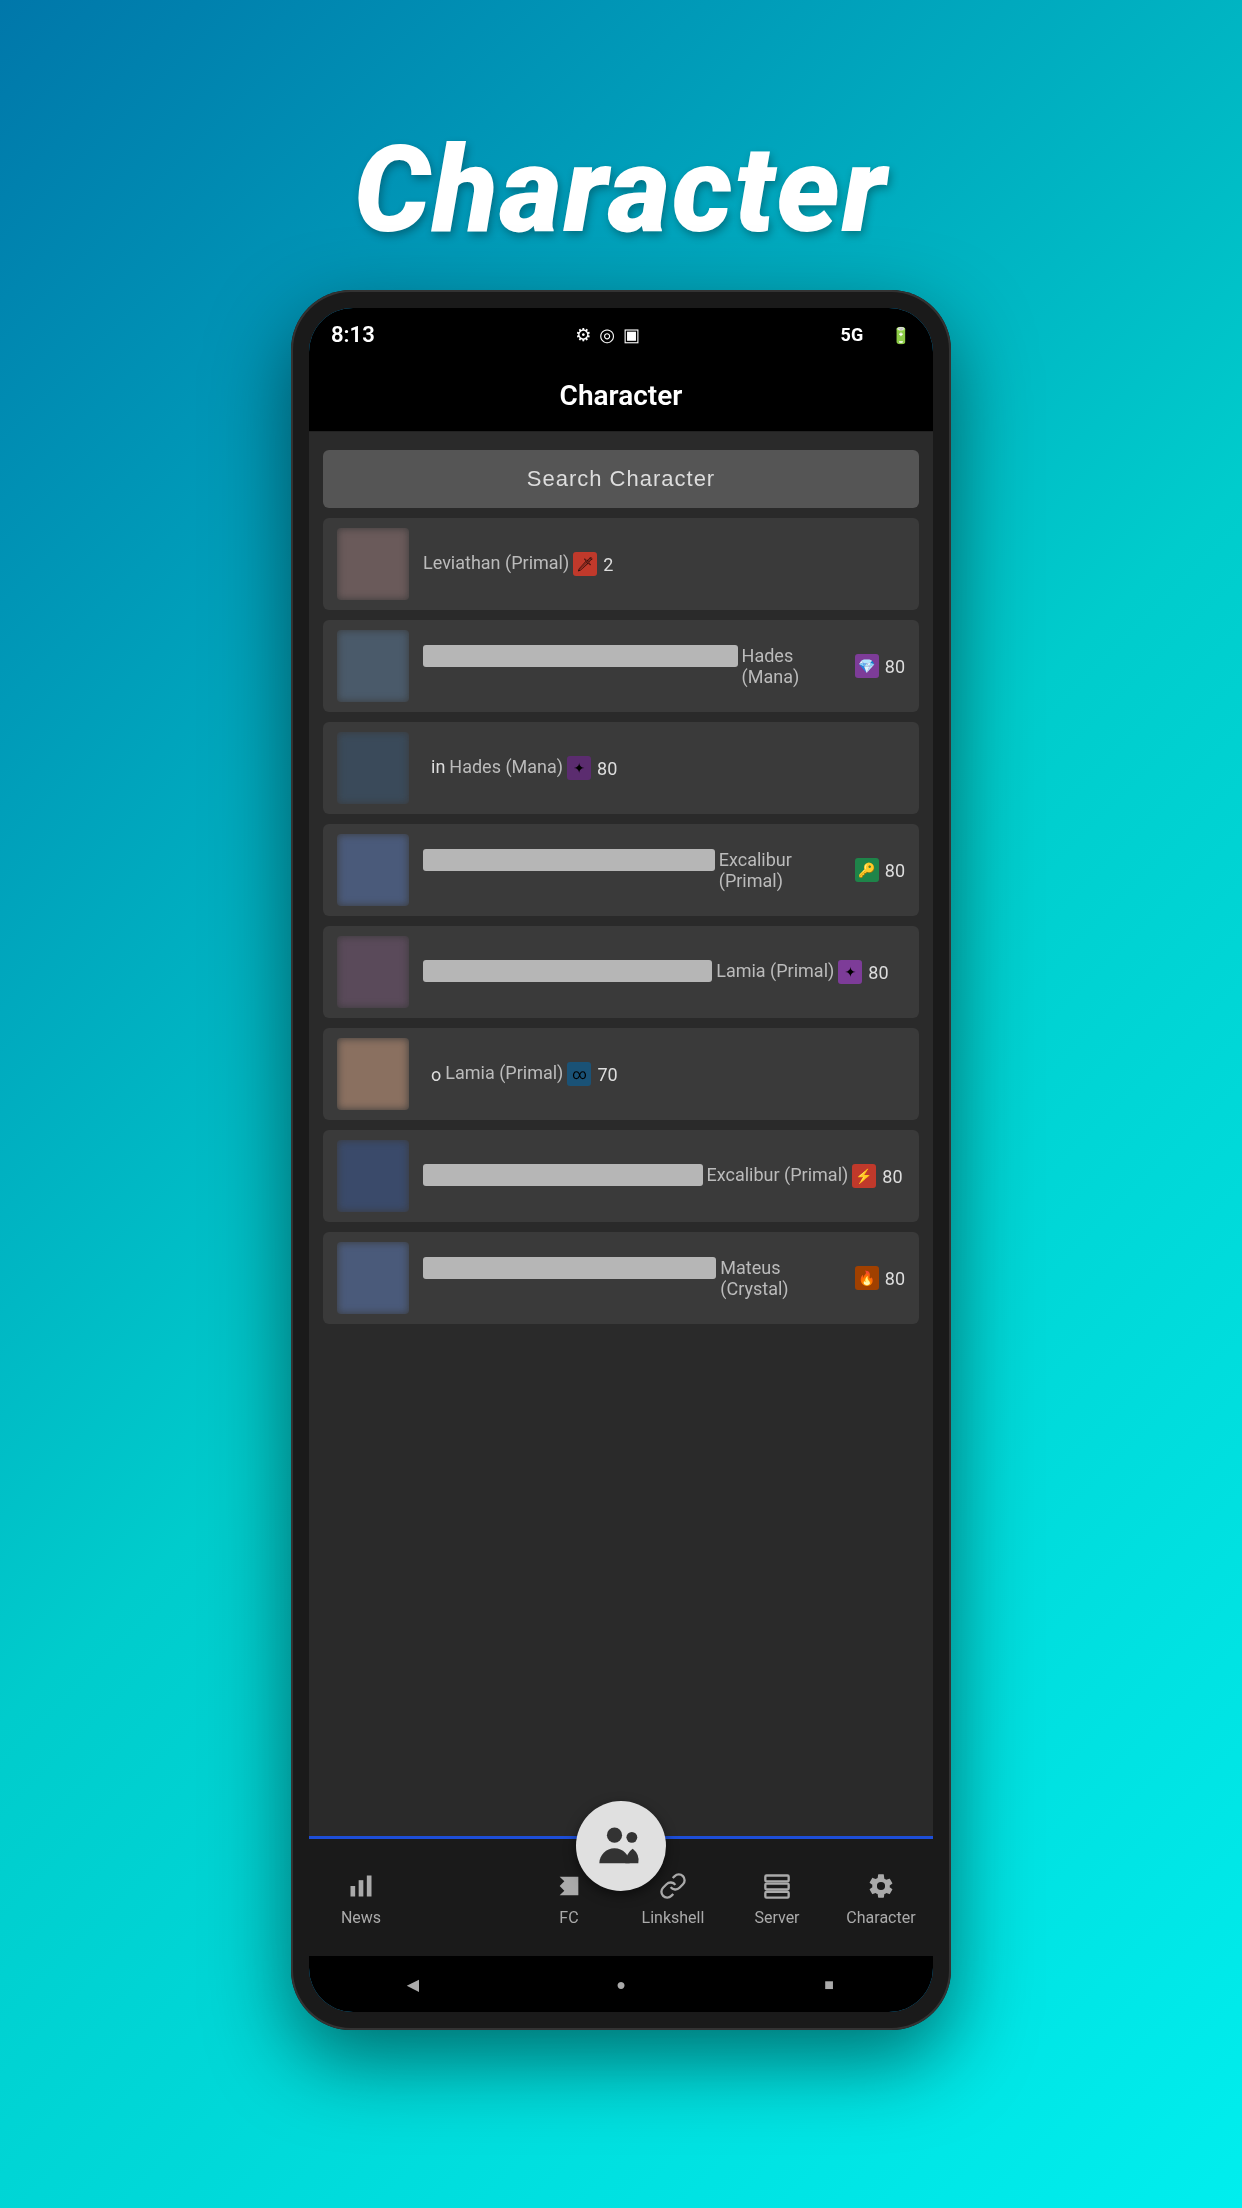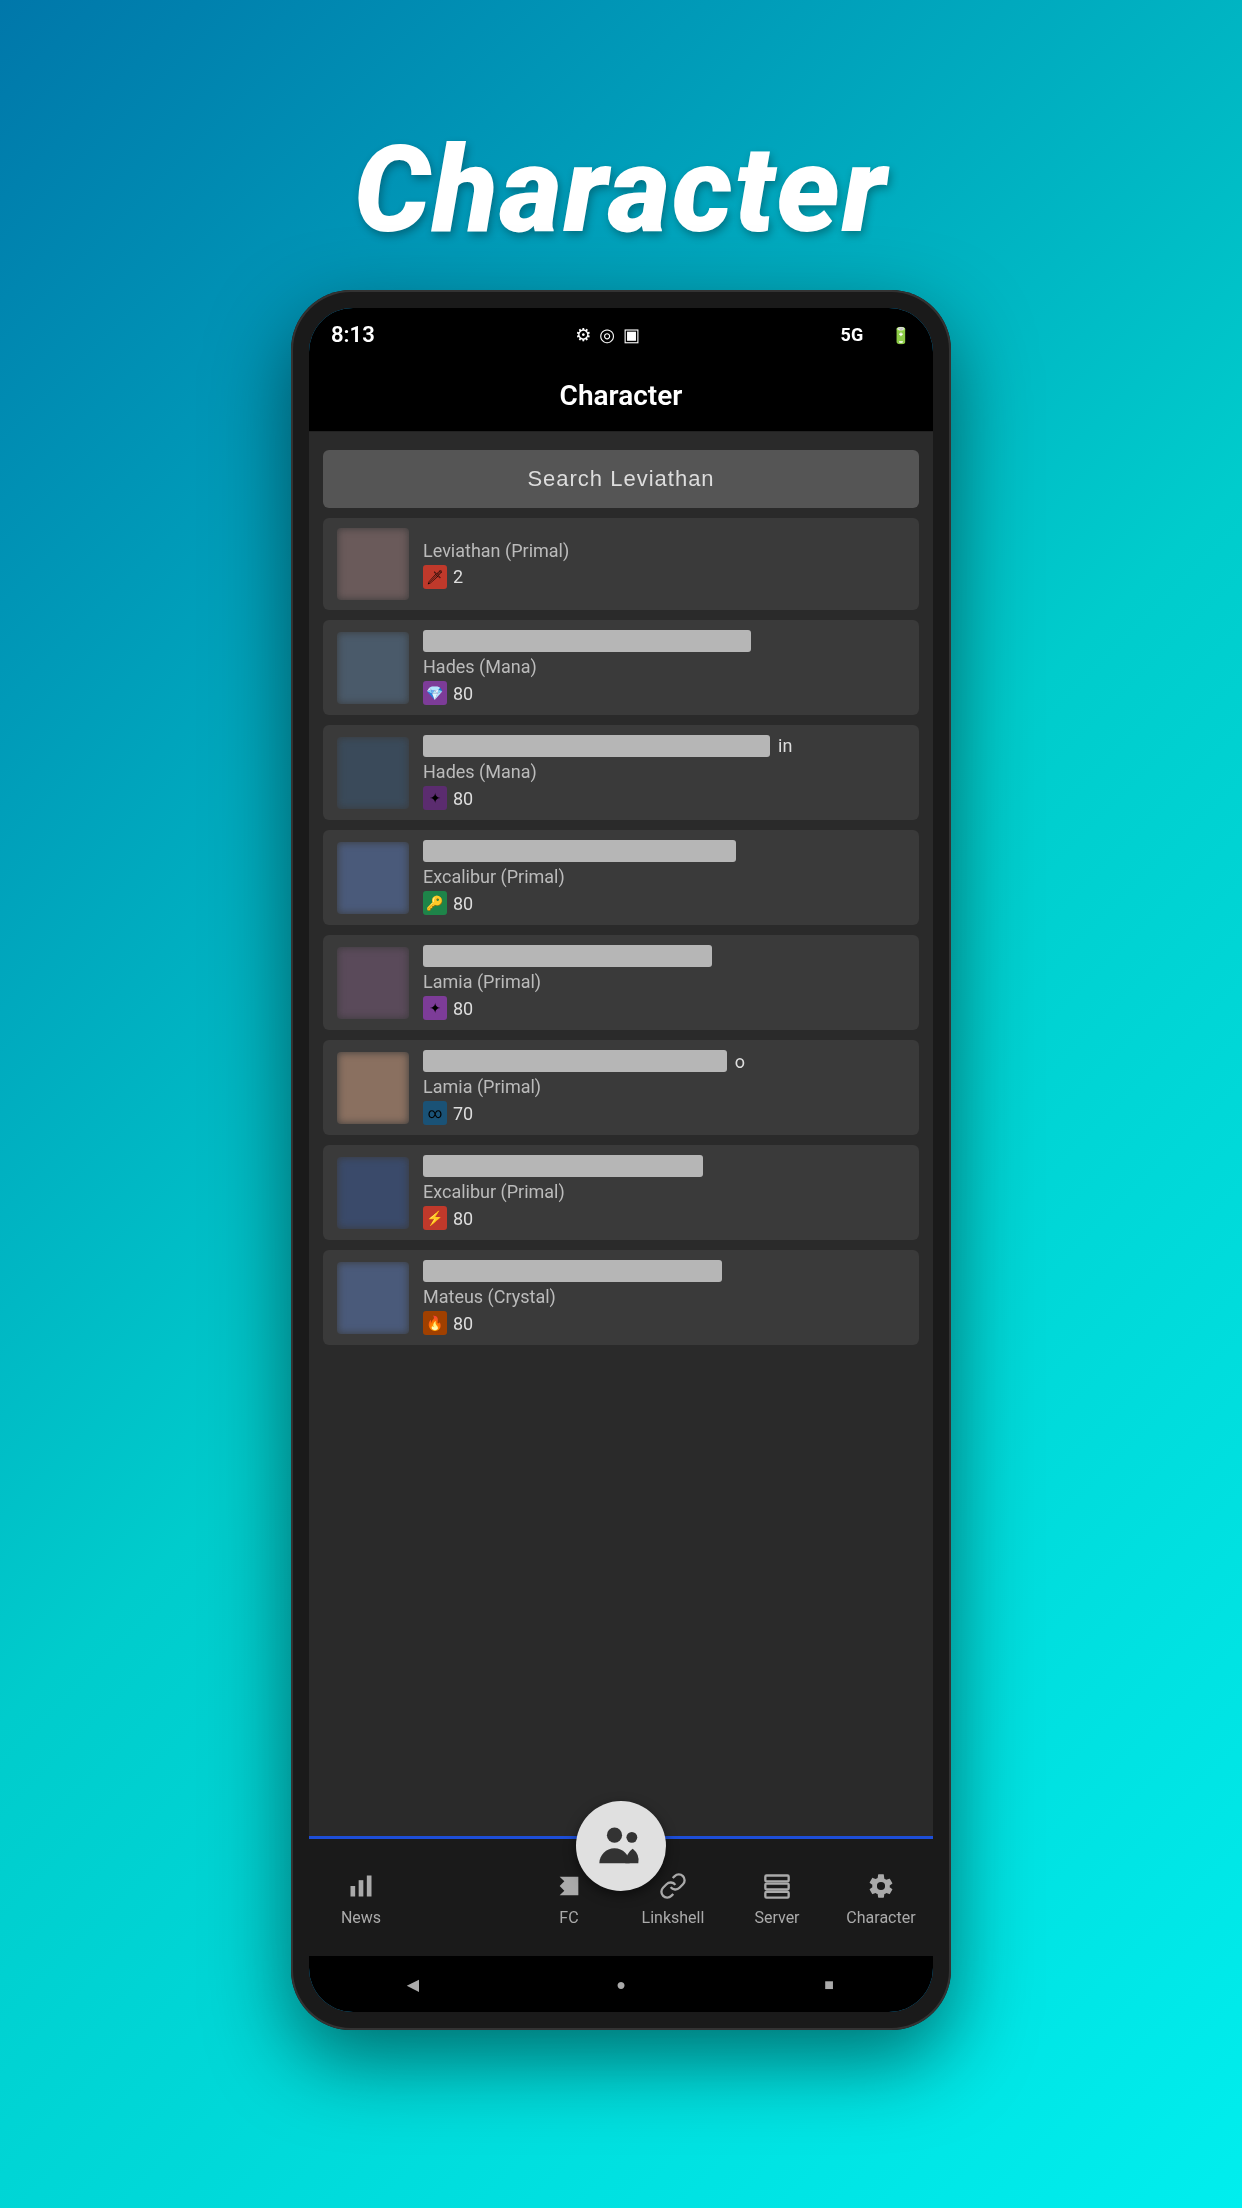--- a/index.html
+++ b/index.html
@@ -174,21 +174,21 @@
     .av3 { background: #3a4a5a; }
     .av4 { background: #4a5a7a; }
     .av5 { background: #5a4a5a; }
     .av6 { background: #8a7060; }
     .av7 { background: #3a4a6a; }
     .av8 { background: #4a5a7a; }
 
     .char-info {
       flex: 1;
       display: flex;
-      flex-direction: column;
+      flex-direction: row;
       gap: 4px;
     }
 
     .char-name-bar {
       height: 22px;
       background: #ccc;
       border-radius: 3px;
       opacity: 0.85;
     }
 
@@ -325,21 +325,21 @@
           <span>🔋</span>
         </div>
       </div>
 
       <div class="app-bar">
         <span class="app-bar-title">Character</span>
       </div>
 
       <div class="main-content">
 
-        <button class="search-btn">Search Leviathan</button>
+        <button class="search-btn">Search Character</button>
 
         <div class="char-item">
           <div class="char-avatar">
             <div class="char-avatar-inner av1 blurred"></div>
           </div>
           <div class="char-info">
             <div class="char-server">Leviathan (Primal)</div>
             <div class="char-level-row">
               <div class="char-job-icon" style="background:#c0392b;">🗡</div>
               <span class="char-level">2</span>

